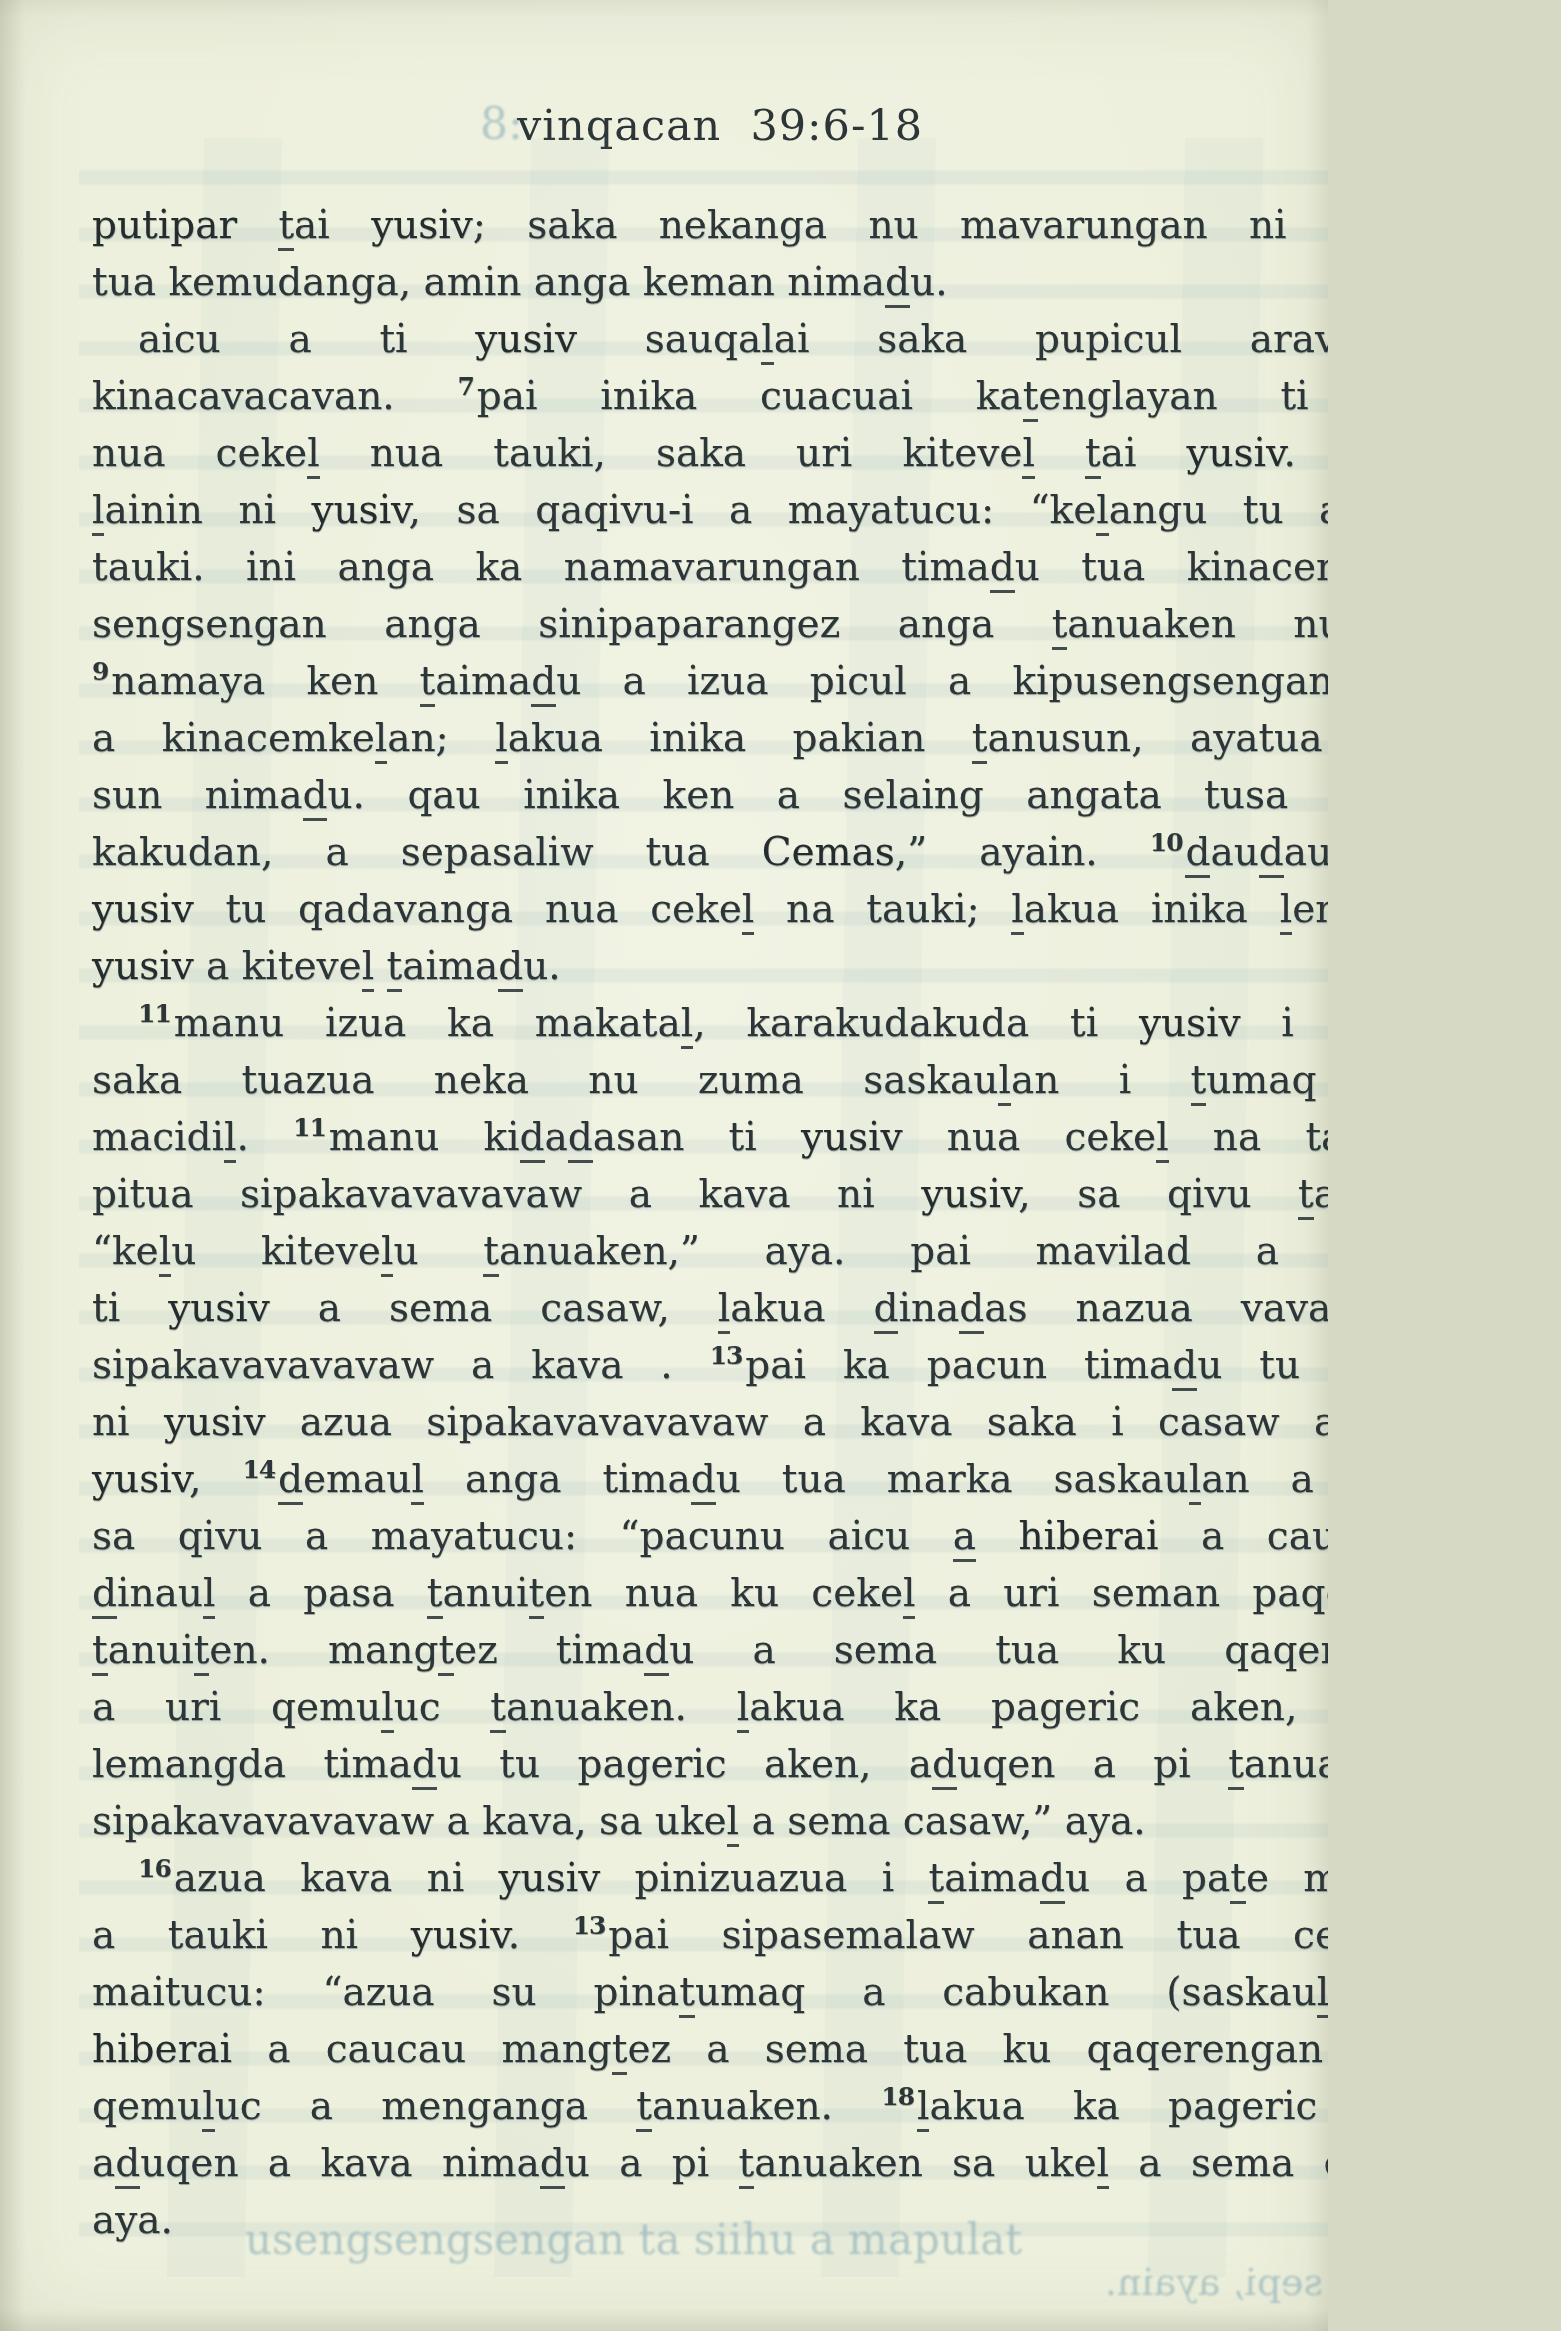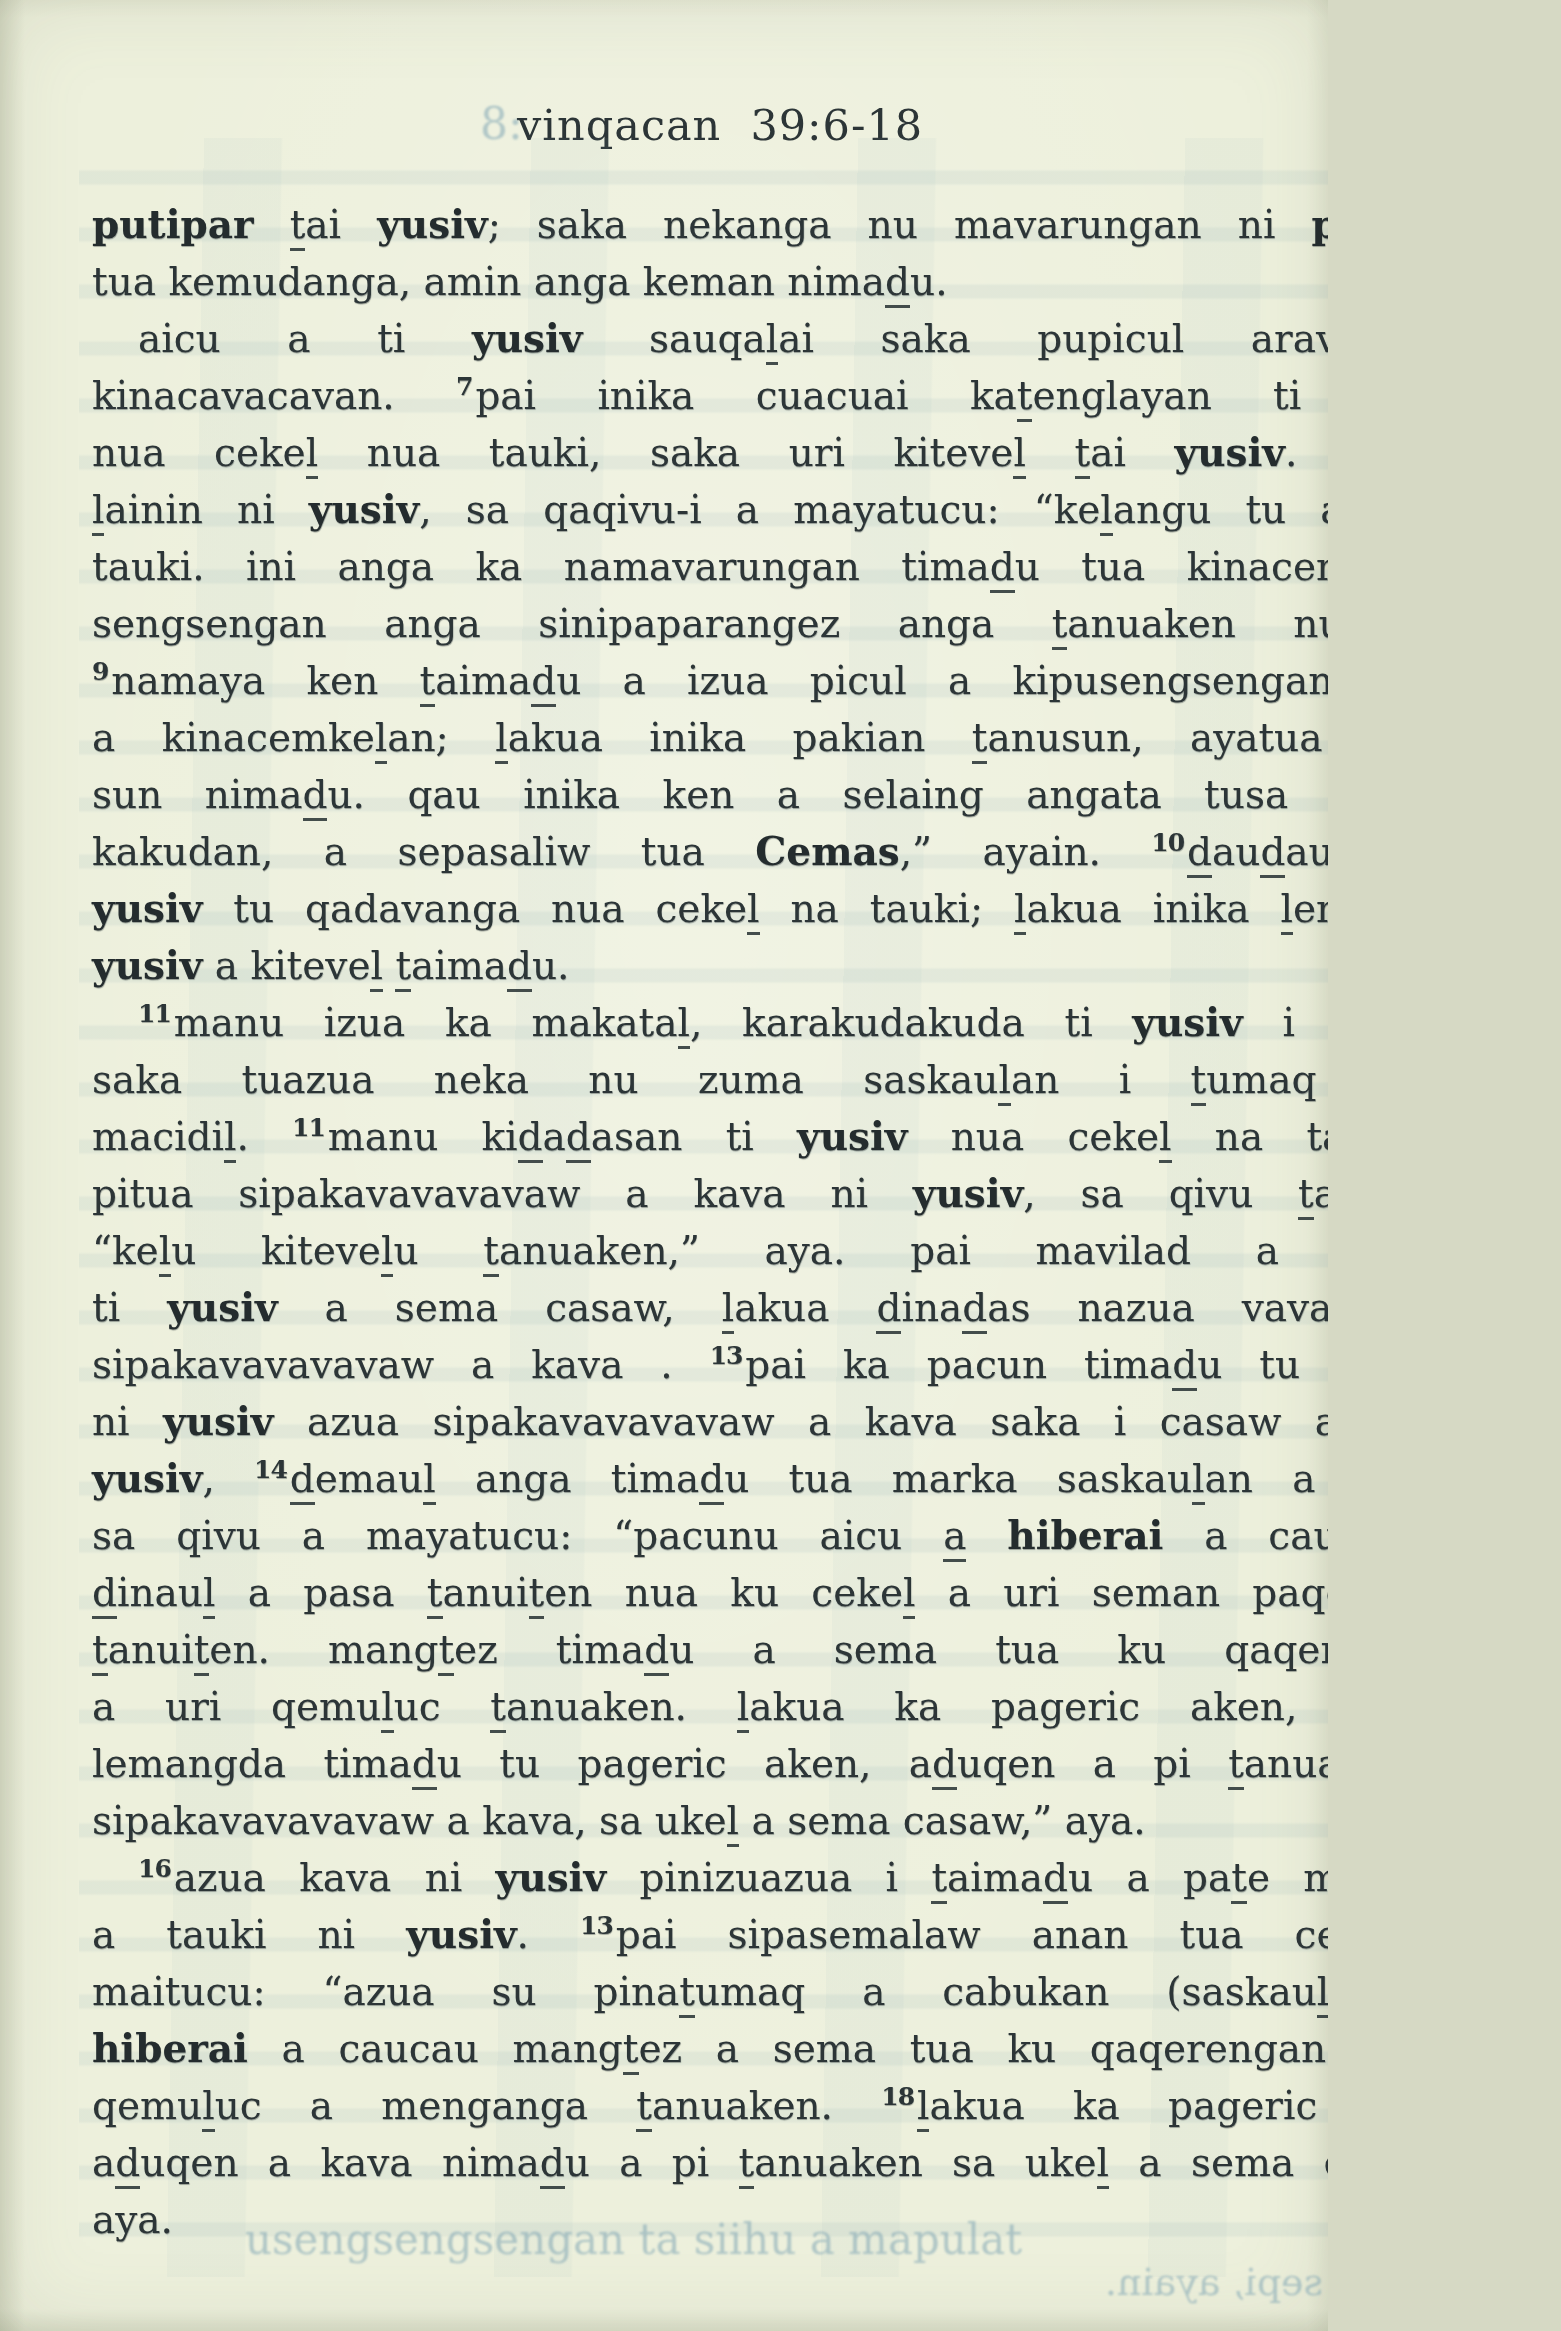--- a/index.html
+++ b/index.html
@@ -56,21 +56,21 @@
   .line{
     position:relative;
     height:57px; line-height:57px;
     font-size:39px;
     white-space:nowrap;
     text-align:justify; text-align-last:justify;
     text-shadow:0.4px 0.5px 0.7px rgba(40,50,52,0.38);
   }
   .line.end{ text-align-last:left; }
   .line.indent{ text-indent:46px; }
-  .line b{ font-weight:700; color:#242c2e; }
+  .line b{ font-weight:400; color:#242c2e; }
   .line sup{
     font-size:25px; font-weight:700;
     vertical-align:14.4px; line-height:0;
     margin-right:2.9px; letter-spacing:-1px;
   }
   
   .ul{ border-bottom:3.4px solid rgba(43,53,55,0.88); padding-bottom:1px; }
   
   .ghost{
     position:absolute;

